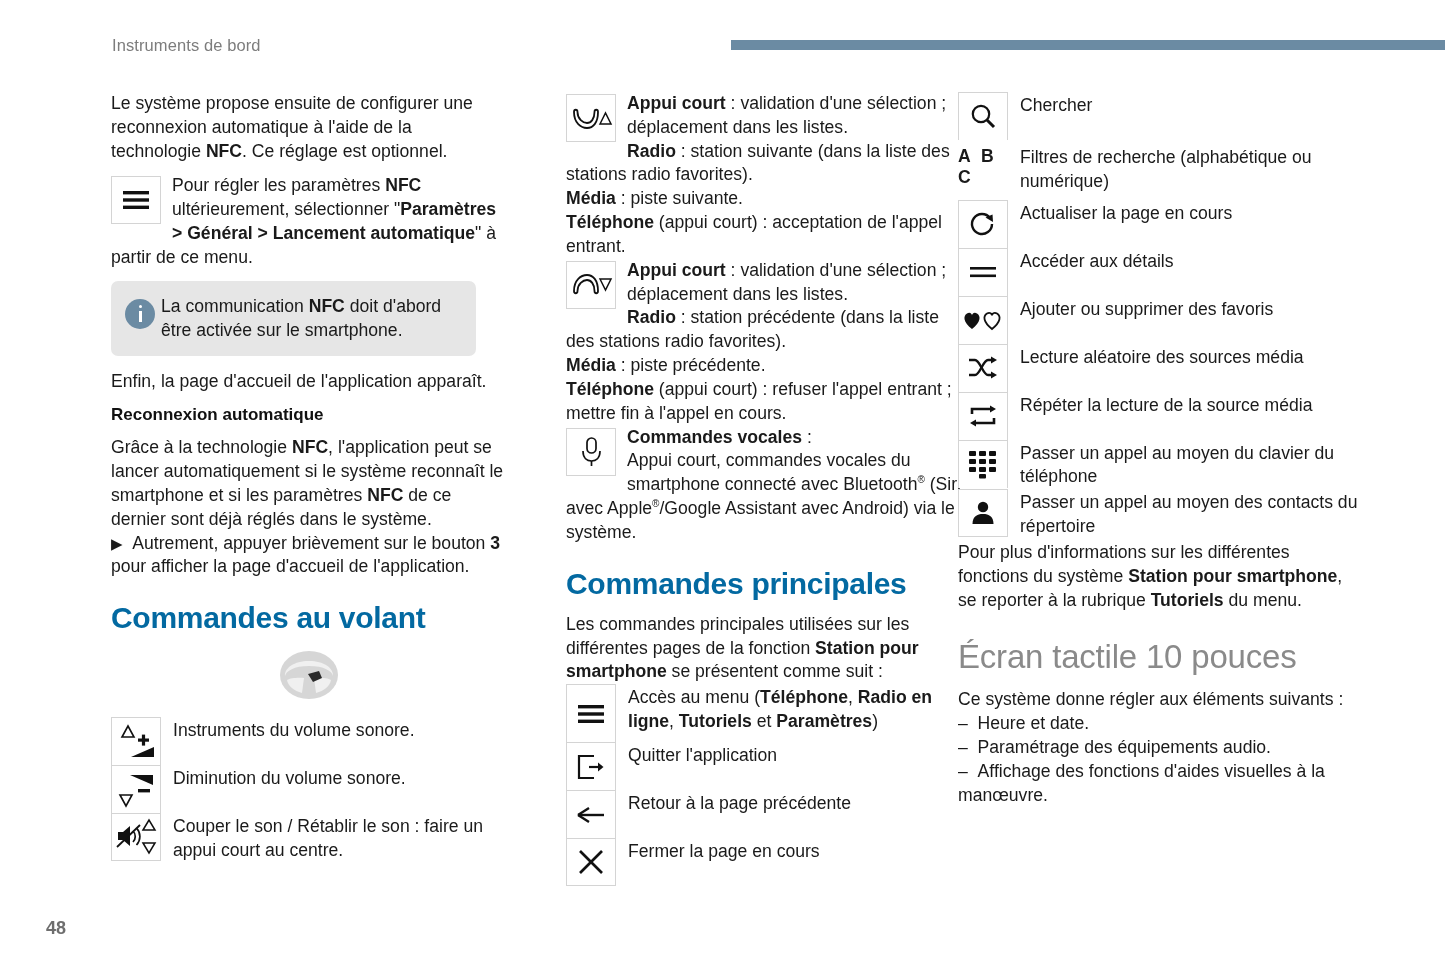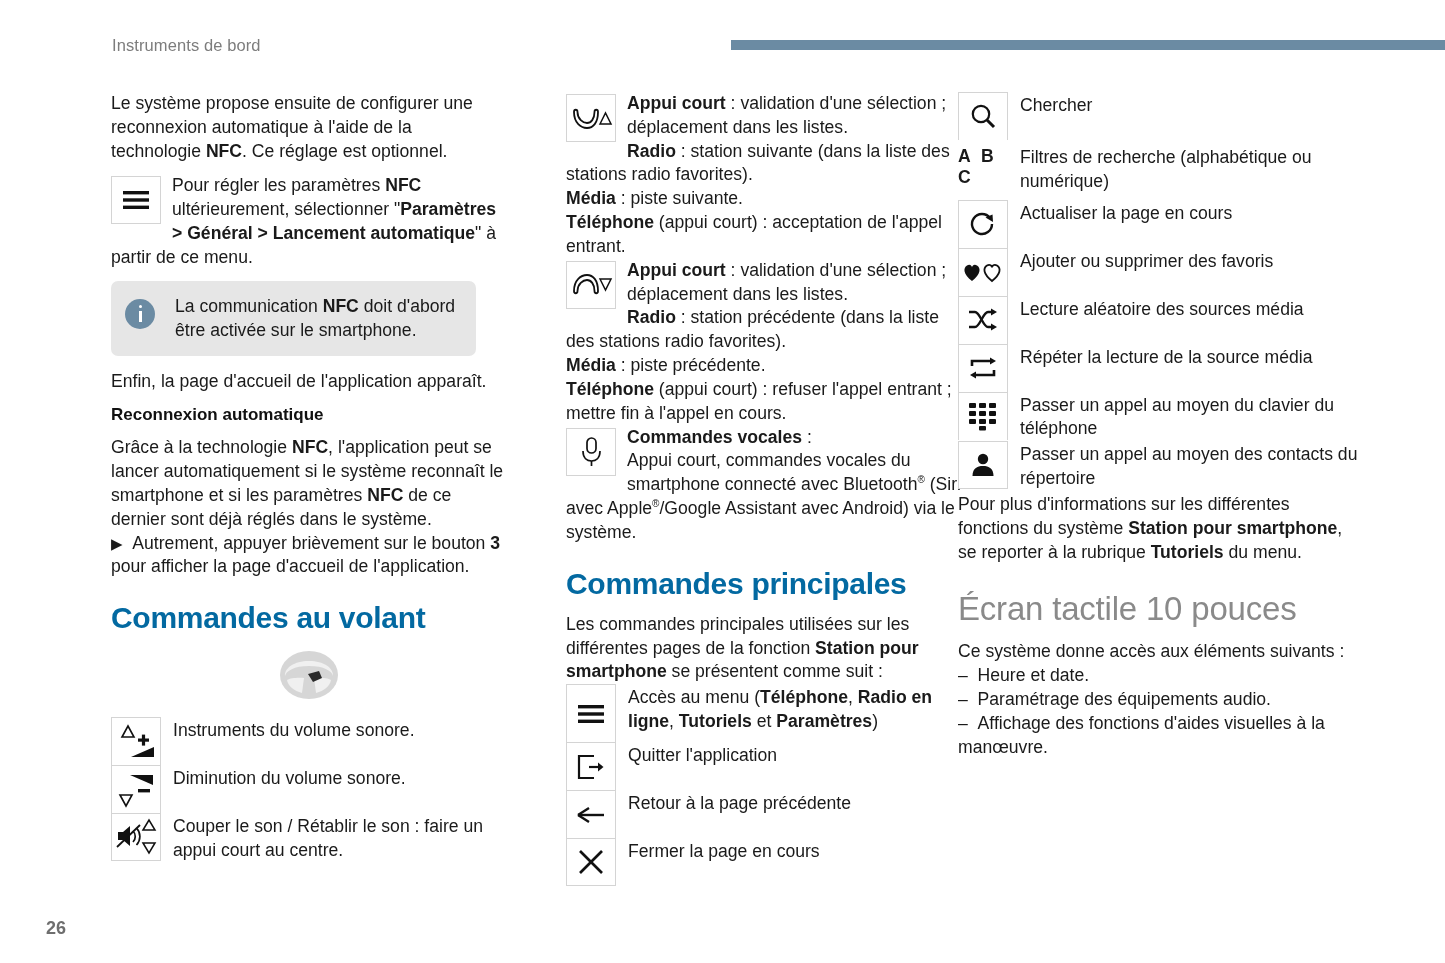--- a/index.html
+++ b/index.html
@@ -47,21 +47,21 @@
   }
   h1.gray{
     font-size:33px;font-weight:normal;color:#8a8a8a;
     margin:26px 0 12px 0;letter-spacing:-.2px;
   }
 
   
   .callout{
     background:#e6e6e6;border-radius:7px;
     padding:14px 16px 14px 14px;
-    display:flex;gap:20px;align-items:flex-start;
+    display:flex;gap:6px;align-items:flex-start;
     margin:6px 0 14px 0;width:365px;box-sizing:border-box;
   }
   .info-circle{
     flex:0 0 auto;width:30px;height:30px;border-radius:50%;
     background:#6b8ba3;position:relative;margin-top:4px;
   }
   .info-circle::before{
     content:"";position:absolute;left:13.5px;top:6px;
     width:3.5px;height:3.5px;border-radius:50%;background:#fff;
   }
@@ -329,20 +329,29 @@
       <div class="irow">
         <span class="ibox">
           <svg width="30" height="30" viewBox="0 0 30 30">
             <path d="M22 9 A10 10 0 1 0 24 15" fill="none" stroke="#111" stroke-width="2.4"></path>
             <path d="M17.5 8.5 L24.5 5.5 L25 13 Z" fill="#111"></path>
           </svg>
         </span>
         <span class="itext">Actualiser la page en cours</span>
       </div>
 
+      <div class="irow">
+        <span class="ibox">
+          <svg width="30" height="18" viewBox="0 0 30 18">
+            <rect x="2" y="4" width="26" height="2.6" fill="#111"></rect>
+            <rect x="2" y="11.5" width="26" height="2.6" fill="#111"></rect>
+          </svg>
+        </span>
+        <span class="itext">Accéder aux détails</span>
+      </div>
 
       <div class="irow">
         <span class="ibox">
           <svg width="44" height="22" viewBox="0 0 44 22">
             <path d="M11 20 C2 13 2 7 6 4.5 C9 2.7 11 5 11 6.5 C11 5 13 2.7 16 4.5 C20 7 20 13 11 20 Z" fill="#111"></path>
             <path d="M31 20 C22 13 22 7 26 4.5 C29 2.7 31 5 31 6.5 C31 5 33 2.7 36 4.5 C40 7 40 13 31 20 Z" fill="none" stroke="#111" stroke-width="1.8"></path>
           </svg>
         </span>
         <span class="itext">Ajouter ou supprimer des favoris</span>
       </div>
@@ -400,25 +409,25 @@
       </div>
 
     </div>
 
     <div class="para" style="margin-top:2px">
       <span>Pour plus d'informations sur les différentes fonctions du système </span><b>Station pour smartphone</b><span>, se reporter à la rubrique </span><b>Tutoriels</b><span> du menu.</span>
     </div>
 
     <h1 class="gray">Écran tactile 10 pouces</h1>
 
-    <div class="para tight">Ce système donne accès aux éléments suivants :</div>
+    <div class="para tight">Ce système donne régler aux éléments suivants :</div>
 
     <div class="dash-list">
       <div><span>–</span>&nbsp;&nbsp;<span>Heure et date.</span></div>
       <div><span>–</span>&nbsp;&nbsp;<span>Paramétrage des équipements audio.</span></div>
       <div><span>–</span>&nbsp;&nbsp;<span>Affichage des fonctions d'aides visuelles à la manœuvre.</span></div>
     </div>
 
   </div>
 
-  <div class="pagenum">26</div>
+  <div class="pagenum">48</div>
 
 </div>
 
 </body></html>

